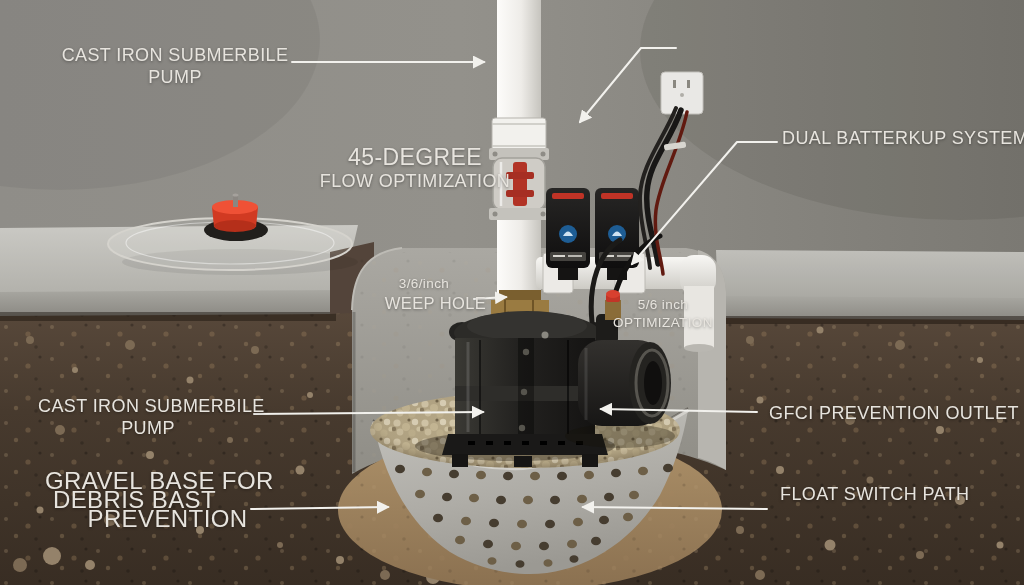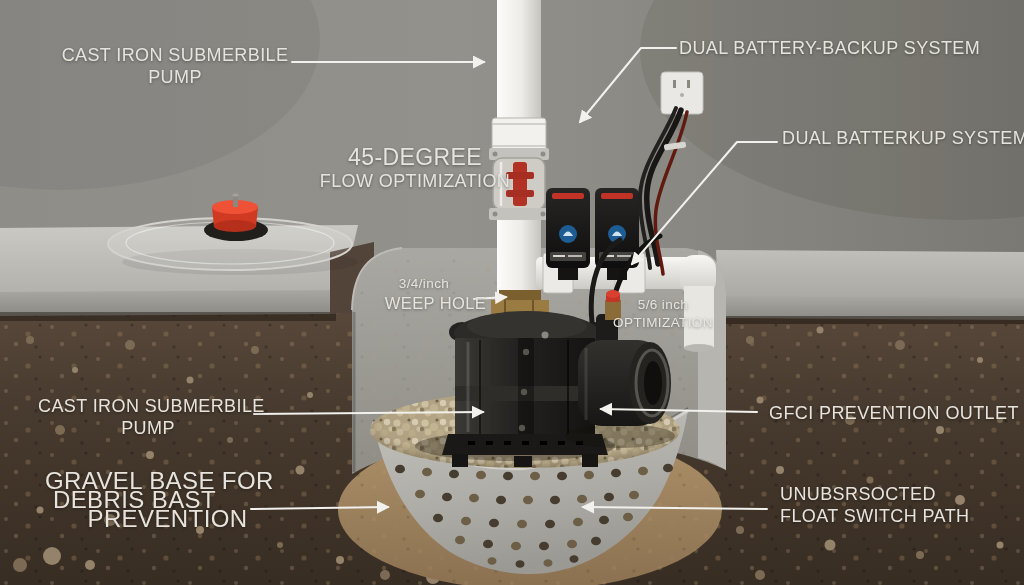--- a/index.html
+++ b/index.html
@@ -384,35 +384,32 @@
     <path d="M757,412 L601,409" marker-end="url(#arr)"></path>
     <path d="M767,509 L583,507" marker-end="url(#arr)"></path>
   </g>
 </svg>
 
 <div class="lbl c" style="left:45px;top:44px;width:260px">
   <div>CAST IRON SUBMERBILE</div>
   <div>PUMP</div>
 </div>
 
-<div class="lbl l" style="left:679px;top:37px">
-  <div>DUAL BATTERY-BACKUP SYSTEM</div>
-</div>
 
 <div class="lbl l" style="left:782px;top:127px">
   <div>DUAL BATTERKUP SYSTEM</div>
 </div>
 
 <div class="lbl c" style="left:300px;top:145px;width:230px">
   <div class="lg">45-DEGREE</div>
   <div>FLOW OPTIMIZATION</div>
 </div>
 
 <div class="lbl c" style="left:354px;top:275px;width:140px">
-  <div class="sm">3/4/inch</div>
+  <div class="sm">3/6/inch</div>
   <div class="md">WEEP HOLE</div>
 </div>
 
 <div class="lbl c" style="left:604px;top:296px;width:118px">
   <div class="sm">5/6 inch</div>
   <div class="sm">OPTIMIZATION</div>
 </div>
 
 <div class="lbl c" style="left:38px;top:395px;width:220px">
   <div>CAST IRON SUBMERBILE</div>
@@ -423,16 +420,15 @@
   <div class="tight">GRAVEL BASE FOR</div>
   <div class="tight" style="margin-right:36px">DEBRIS BAST</div>
   <div class="tight" style="margin-left:30px">PREVENTION</div>
 </div>
 
 <div class="lbl l" style="left:769px;top:402px">
   <div>GFCI PREVENTION OUTLET</div>
 </div>
 
 <div class="lbl l" style="left:780px;top:483px">
-  <div>UNUBSRSOCTED</div>
   <div>FLOAT SWITCH PATH</div>
 </div>
 </div>
 
 </body></html>

